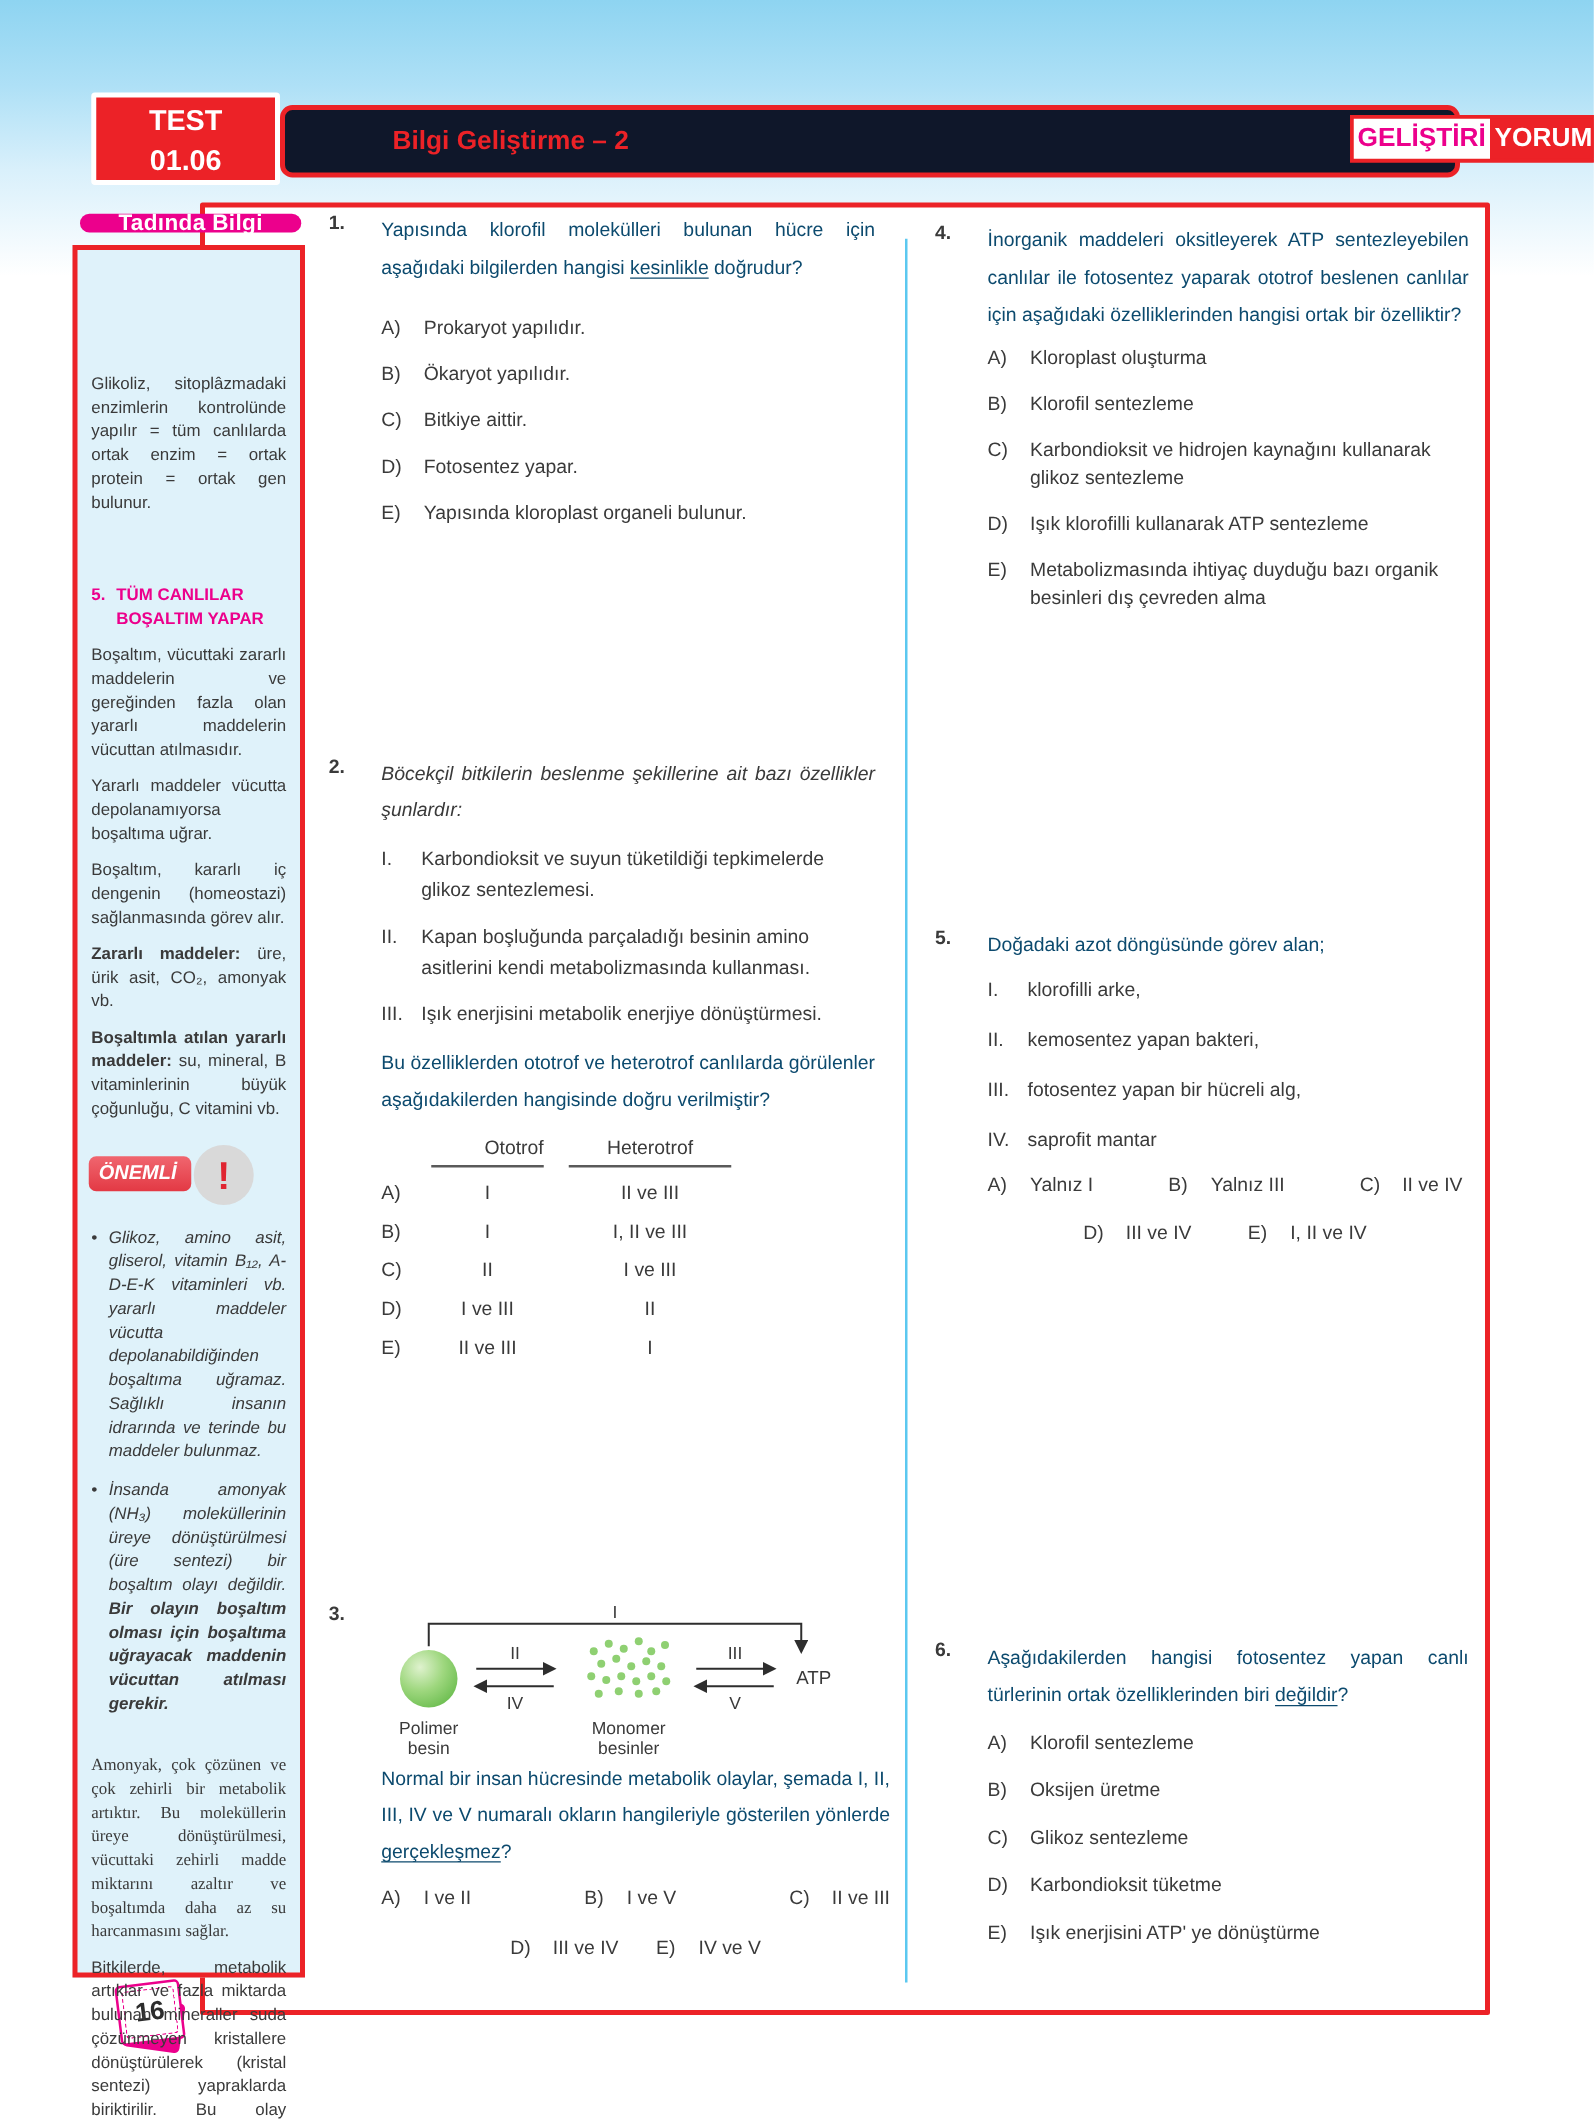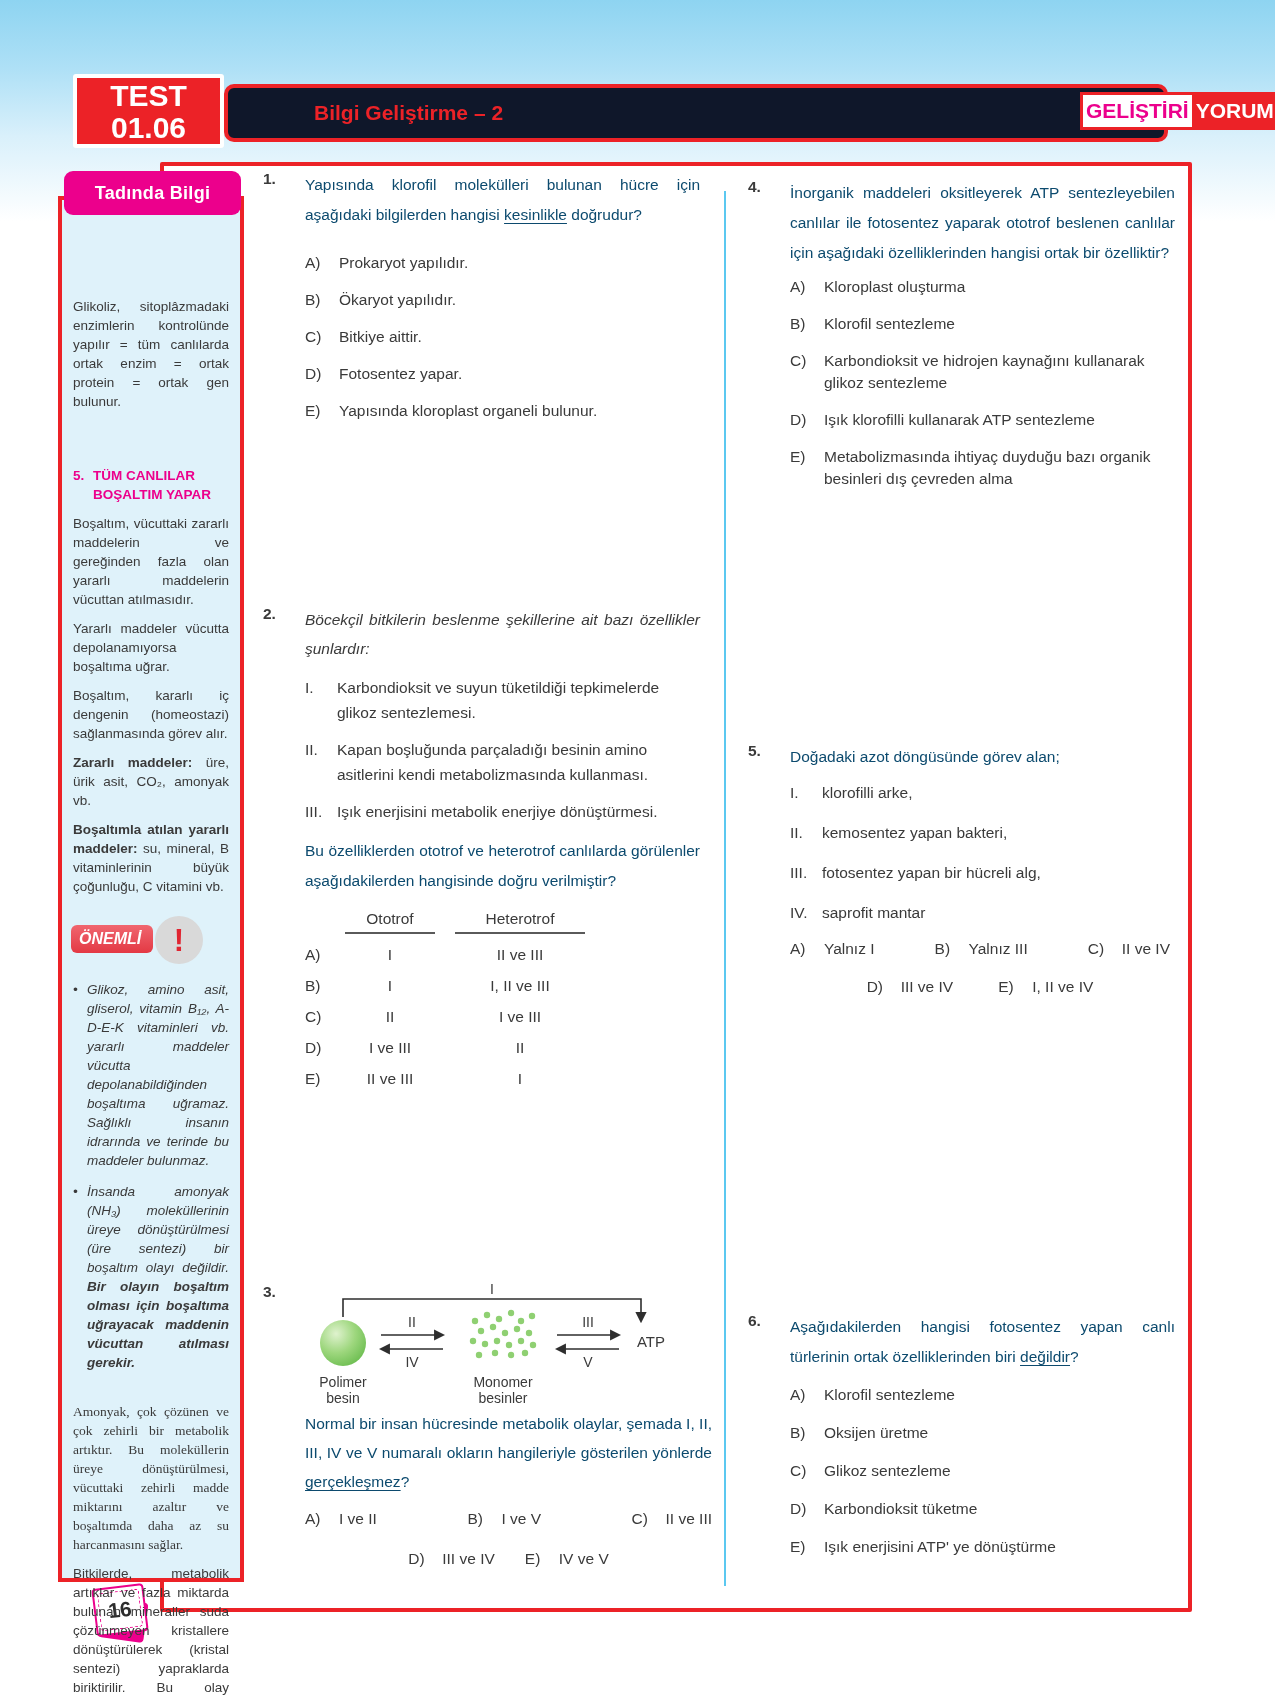--- a/index.html
+++ b/index.html
@@ -8,21 +8,21 @@
     position:relative;
     font-family:"Liberation Sans", sans-serif;
     background:linear-gradient(180deg,#8ED4F1 0%, #AEE0F6 4%, #D9F0FB 8%, #FFFFFF 13%, #FFFFFF 100%);
     color:#3A3A3A;
     overflow:hidden;
   }
   
   .test-box{
     position:absolute; left:73px; top:74px; width:151px; height:74px;
     background:#EC2227; border:4px solid #FFF; border-radius:3px;
-    color:#FFF; font-weight:bold; font-size:30px; text-align:center; line-height:32px;
+    color:#FFF; font-weight:bold; font-size:23px; text-align:center; line-height:32px;
     padding-top:2px; z-index:6;
   }
   .title-bar{
     position:absolute; left:224px; top:84px; width:944px; height:58px;
     background:#0f172a; border:4px solid #EC2227; border-radius:10px;
     display:flex; align-items:center; z-index:5;
   }
   .title-text{ color:#EC2227; font-weight:bold; font-size:21px; padding-left:86px; }
   .brand-logo{ position:absolute; left:1080px; top:92px; height:38px; display:flex; z-index:7;
     border:3px solid #EC2227; background:#EC2227; }
@@ -31,21 +31,21 @@
   .brand-right{ background:#EC2227; color:#FFF; font-weight:bold; font-size:21px;
     display:flex; align-items:center; padding:0 4px; }
   
   .content-box{
     position:absolute; left:160px; top:162px; width:1032px; height:1450px;
     background:#FFF; border:4px solid #EC2227; border-radius:2px; z-index:1;
   }
   .column-divider{ position:absolute; left:560px; top:25px; width:2px; height:1395px; background:#5BC8F0; }
   
   .sidebar-tab{
-    position:absolute; left:64px; top:171px; width:177px; height:44px;
+    position:absolute; left:64px; top:171px; width:177px; height:15px;
     background:#EC008C; border-radius:9px; color:#FFF; font-weight:bold; font-size:18px;
     display:flex; align-items:center; justify-content:center; z-index:4; letter-spacing:.3px;
   }
   .sidebar{
     position:absolute; left:58px; top:196px; width:186px; height:1386px;
     background:#DFF2FA; border:4px solid #EC2227; z-index:3;
     padding:0 11px; font-size:13.5px; line-height:19px; text-align:justify; color:#3A3A3A;
   }
   .sb-intro{ margin-top:97px; }
   .sb-section{ display:flex; margin-top:55px; color:#EC008C; font-weight:bold; text-align:left; }
@@ -81,21 +81,21 @@
   .opt-letter{ width:34px; flex-shrink:0; }
   .opt-text{ flex:1; }
   .ritems{ margin-top:12px; }
   .ritem{ display:flex; margin-bottom:12px; line-height:25px; }
   .rnum{ width:32px; flex-shrink:0; }
   .rtext{ flex:1; text-align:left; }
   
   .ttable{ margin-top:14px; }
   .thead{ display:flex; margin-bottom:10px; font-weight:normal; }
   .th-sp{ width:40px; }
-  .th1{ width:90px; text-align:center; border-bottom:2px solid #5a5a5a; padding-bottom:4px; }
+  .th1{ width:90px; text-align:right; border-bottom:2px solid #5a5a5a; padding-bottom:4px; }
   .th-gap{ width:20px; }
   .th2{ width:130px; text-align:center; border-bottom:2px solid #5a5a5a; padding-bottom:4px; }
   .trow{ display:flex; margin-bottom:10px; line-height:21px; }
   .tl{ width:40px; }
   .tc1{ width:90px; text-align:center; }
   .tsp{ width:20px; }
   .tc2{ width:130px; text-align:center; }
   
   .optrow1{ display:flex; justify-content:space-between; }
   .optrow2{ display:flex; justify-content:center; }

